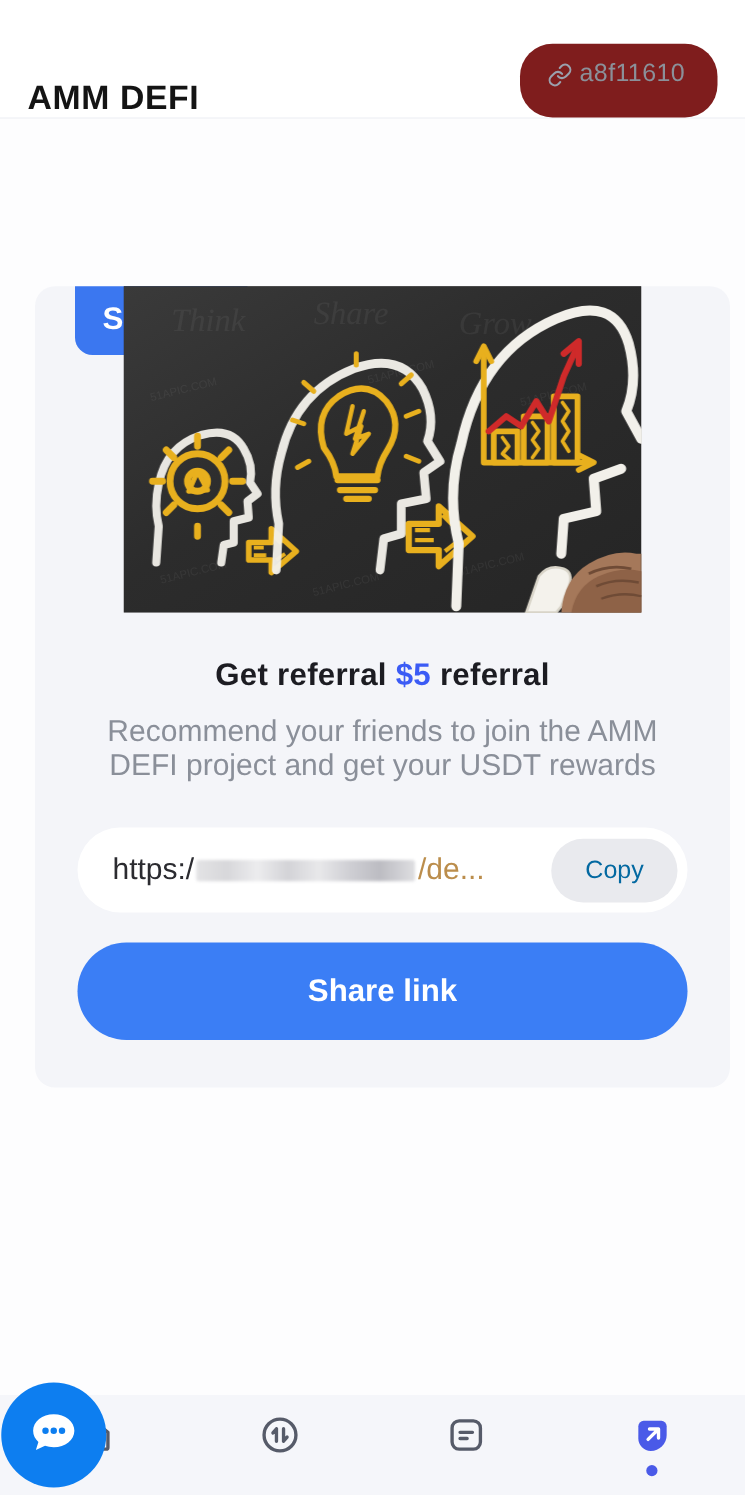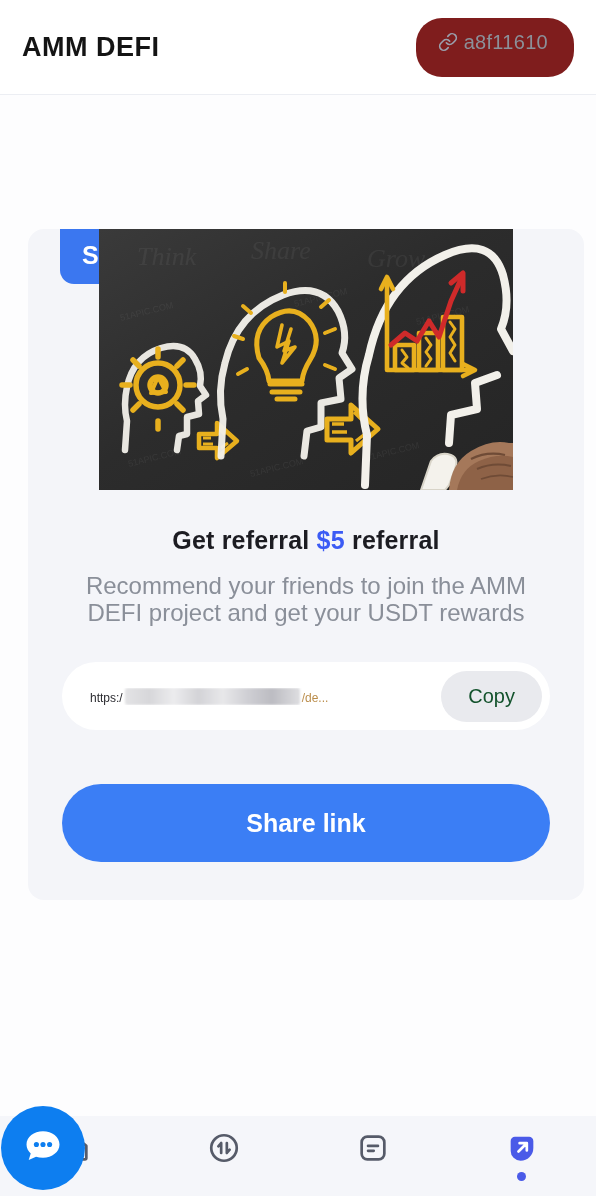--- a/index.html
+++ b/index.html
@@ -15,21 +15,21 @@
     background: #ffffff;
     position: relative;
   }
 
   
   .header {
     height: 95px;
     background: #ffffff;
     border-bottom: 1px solid #eceef3;
     display: flex;
-    align-items: center;
+    align-items: flex-end;
     justify-content: space-between;
     padding: 0 22px;
   }
 
   .brand-title {
     font-size: 27px;
     font-weight: bold;
     letter-spacing: 0.5px;
     color: #141414;
   }
@@ -118,55 +118,55 @@
     background: #ffffff;
     border-radius: 34px;
     display: flex;
     align-items: center;
     justify-content: space-between;
     padding: 0 8px 0 28px;
   }
 
   .link-value {
     display: flex;
-    align-items: flex-end;
-    font-size: 12px;
+    align-items: center;
+    font-size: 24px;
     color: #2b2b30;
     white-space: nowrap;
     overflow: hidden;
   }
   .link-value .blur-bar {
     display: inline-block;
     width: 175px;
     height: 17px;
     margin: 0 2px;
     border-radius: 2px;
     background: linear-gradient(90deg,
       #e3e3e5 0%, #d7d7da 14%, #ececee 28%, #d3d3d7 42%,
       #e8e8ea 56%, #cfcfd4 70%, #bcbcc2 84%, #dedee1 100%);
     filter: blur(1.1px);
     vertical-align: middle;
   }
   .link-tail { color: #a16207; opacity: 0.72; }
 
   .copy-button {
     background: #e9eaee;
-    color: #14532d;
+    color: #0369a1;
     font-size: 20px;
     border: none;
     border-radius: 26px;
     padding: 14px 27px;
     cursor: pointer;
     font-family: "Liberation Sans", sans-serif;
   }
 
   
   .share-link-button {
     display: block;
-    margin: 54px 34px 0 34px;
+    margin: 24px 34px 0 34px;
     width: calc(100% - 68px);
     height: 78px;
     background: #3b7ef5;
     color: #ffffff;
     font-size: 25px;
     font-weight: bold;
     border: none;
     border-radius: 39px;
     cursor: pointer;
     font-family: "Liberation Sans", sans-serif;

